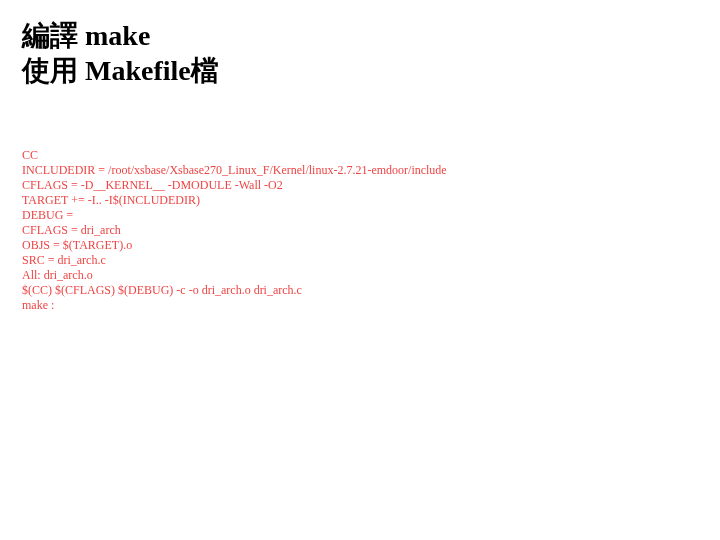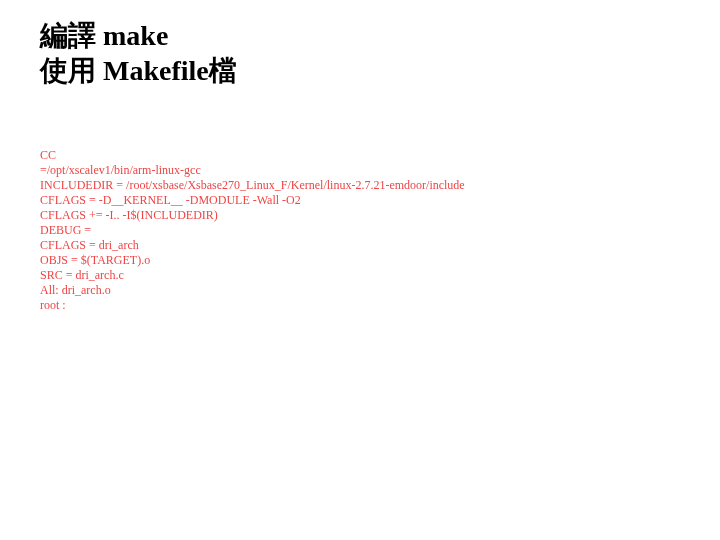--- a/index.html
+++ b/index.html
@@ -5,21 +5,21 @@
   body {
     margin: 0;
     padding: 0;
     width: 720px;
     height: 540px;
     background: #ffffff;
     font-family: "Times New Roman", "SimSun", serif;
     overflow: hidden;
   }
   .slide {
-    padding: 18px 30px 20px 40px;
+    padding: 18px 30px 20px 22px;
     box-sizing: border-box;
   }
   .title-block {
     font-weight: bold;
     font-size: 28px;
     line-height: 1.25;
     color: #000;
     margin-bottom: 60px;
   }
   .title-line {
@@ -39,24 +39,24 @@
 </head>
 <body>
 
 <div class="slide">
   <div class="title-block">
     <span class="title-line">編譯 make</span>
     <span class="title-line">使用 Makefile檔</span>
   </div>
   <div class="code-block">
     <span class="code-line">CC</span>
-    <span class="code-line">=/opt/xscalev1/bin/arm-linux-gcc</span>
     <span class="code-line">INCLUDEDIR = /root/xsbase/Xsbase270_Linux_F/Kernel/linux-2.7.21-emdoor/include</span>
     <span class="code-line">CFLAGS = -D__KERNEL__ -DMODULE -Wall -O2</span>
-    <span class="code-line">CFLAGS += -I.. -I$(INCLUDEDIR)</span>
+    <span class="code-line">TARGET += -I.. -I$(INCLUDEDIR)</span>
     <span class="code-line">DEBUG =</span>
     <span class="code-line">CFLAGS = dri_arch</span>
     <span class="code-line">OBJS = $(TARGET).o</span>
     <span class="code-line">SRC = dri_arch.c</span>
     <span class="code-line">All: dri_arch.o</span>
-    <span class="code-line">root :</span>
+    <span class="code-line">$(CC) $(CFLAGS) $(DEBUG) -c -o dri_arch.o dri_arch.c</span>
+    <span class="code-line">make :</span>
   </div>
 </div>
 
 </body></html>

